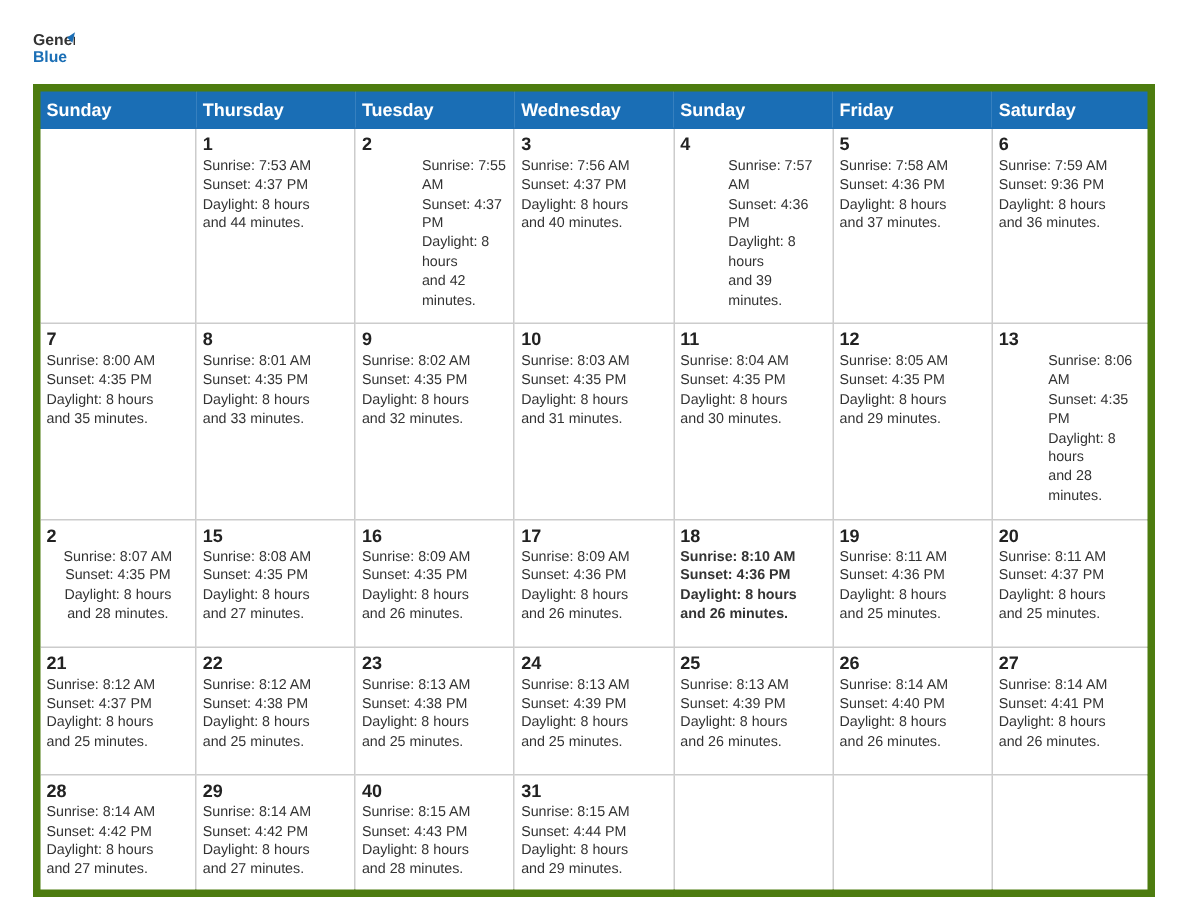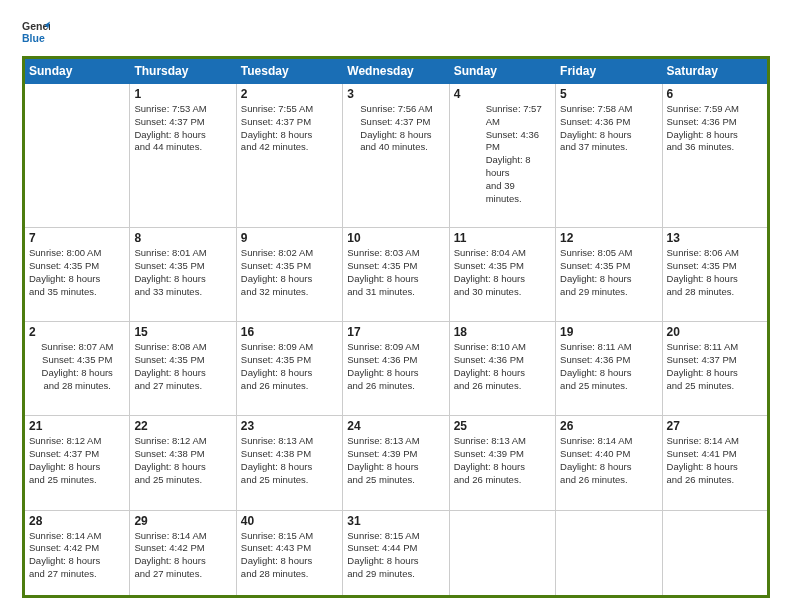--- a/index.html
+++ b/index.html
@@ -40,21 +40,21 @@
       font-weight: bold;
       color: #222;
       line-height: 1.1;
     }
     .location {
       font-size: 13px;
       color: #444;
     }
     .calendar {
       flex: 1;
-      border: 3px solid #4d7c0f;
+      border: 5px solid #4d7c0f;
       border-collapse: collapse;
       width: 100%;
       table-layout: fixed;
     }
     .calendar th {
       background: #1a6eb5;
       color: #fff;
       font-size: 12px;
       font-weight: bold;
       padding: 5px 4px;
@@ -124,28 +124,28 @@
           <td class="empty-cell"></td>
           <td>
             <span class="day-num">1</span>
             <div class="cell-info" style="white-space: pre-line;">Sunrise: 7:53 AM
 Sunset: 4:37 PM
 Daylight: 8 hours
 and 44 minutes.</div>
           </td>
           <td>
             <span class="day-num">2</span>
-            <div class="cell-info" style="white-space: pre-line;">Sunrise: 7:55 AM
+            <div class="cell-info" style="white-space: pre-line; margin-left: 40px;">Sunrise: 7:55 AM
 Sunset: 4:37 PM
 Daylight: 8 hours
 and 42 minutes.</div>
           </td>
           <td>
             <span class="day-num">3</span>
-            <div class="cell-info" style="white-space: pre-line; margin-left: 13px;">Sunrise: 7:56 AM
+            <div class="cell-info" style="white-space: pre-line;">Sunrise: 7:56 AM
 Sunset: 4:37 PM
 Daylight: 8 hours
 and 40 minutes.</div>
           </td>
           <td>
             <span class="day-num">4</span>
             <div class="cell-info" style="white-space: pre-line; margin-left: 32px;">Sunrise: 7:57 AM
 Sunset: 4:36 PM
 Daylight: 8 hours
 and 39 minutes.</div>
@@ -153,21 +153,21 @@
           <td>
             <span class="day-num">5</span>
             <div class="cell-info" style="white-space: pre-line;">Sunrise: 7:58 AM
 Sunset: 4:36 PM
 Daylight: 8 hours
 and 37 minutes.</div>
           </td>
           <td>
             <span class="day-num">6</span>
             <div class="cell-info" style="white-space: pre-line;">Sunrise: 7:59 AM
-Sunset: 4:36 PM
+Sunset: 9:36 PM
 Daylight: 8 hours
 and 36 minutes.</div>
           </td>
         </tr>
         <tr>
           <td>
             <span class="day-num">7</span>
             <div class="cell-info" style="white-space: pre-line;">Sunrise: 8:00 AM
 Sunset: 4:35 PM
 Daylight: 8 hours
@@ -203,21 +203,21 @@
           </td>
           <td>
             <span class="day-num">12</span>
             <div class="cell-info" style="white-space: pre-line;">Sunrise: 8:05 AM
 Sunset: 4:35 PM
 Daylight: 8 hours
 and 29 minutes.</div>
           </td>
           <td>
             <span class="day-num">13</span>
-            <div class="cell-info" style="white-space: pre-line;">Sunrise: 8:06 AM
+            <div class="cell-info" style="white-space: pre-line; margin-left: 33px;">Sunrise: 8:06 AM
 Sunset: 4:35 PM
 Daylight: 8 hours
 and 28 minutes.</div>
           </td>
         </tr>
         <tr>
           <td>
             <span class="day-num">2</span>
             <div class="cell-info" style="white-space: pre-line; text-align: center;">Sunrise: 8:07 AM
 Sunset: 4:35 PM
@@ -240,21 +240,21 @@
           </td>
           <td>
             <span class="day-num">17</span>
             <div class="cell-info" style="white-space: pre-line;">Sunrise: 8:09 AM
 Sunset: 4:36 PM
 Daylight: 8 hours
 and 26 minutes.</div>
           </td>
           <td>
             <span class="day-num">18</span>
-            <div class="cell-info" style="white-space: pre-line;">Sunrise: 8:10 AM
+            <div class="cell-info" style="white-space: pre-line; font-weight: bold;">Sunrise: 8:10 AM
 Sunset: 4:36 PM
 Daylight: 8 hours
 and 26 minutes.</div>
           </td>
           <td>
             <span class="day-num">19</span>
             <div class="cell-info" style="white-space: pre-line;">Sunrise: 8:11 AM
 Sunset: 4:36 PM
 Daylight: 8 hours
 and 25 minutes.</div>

